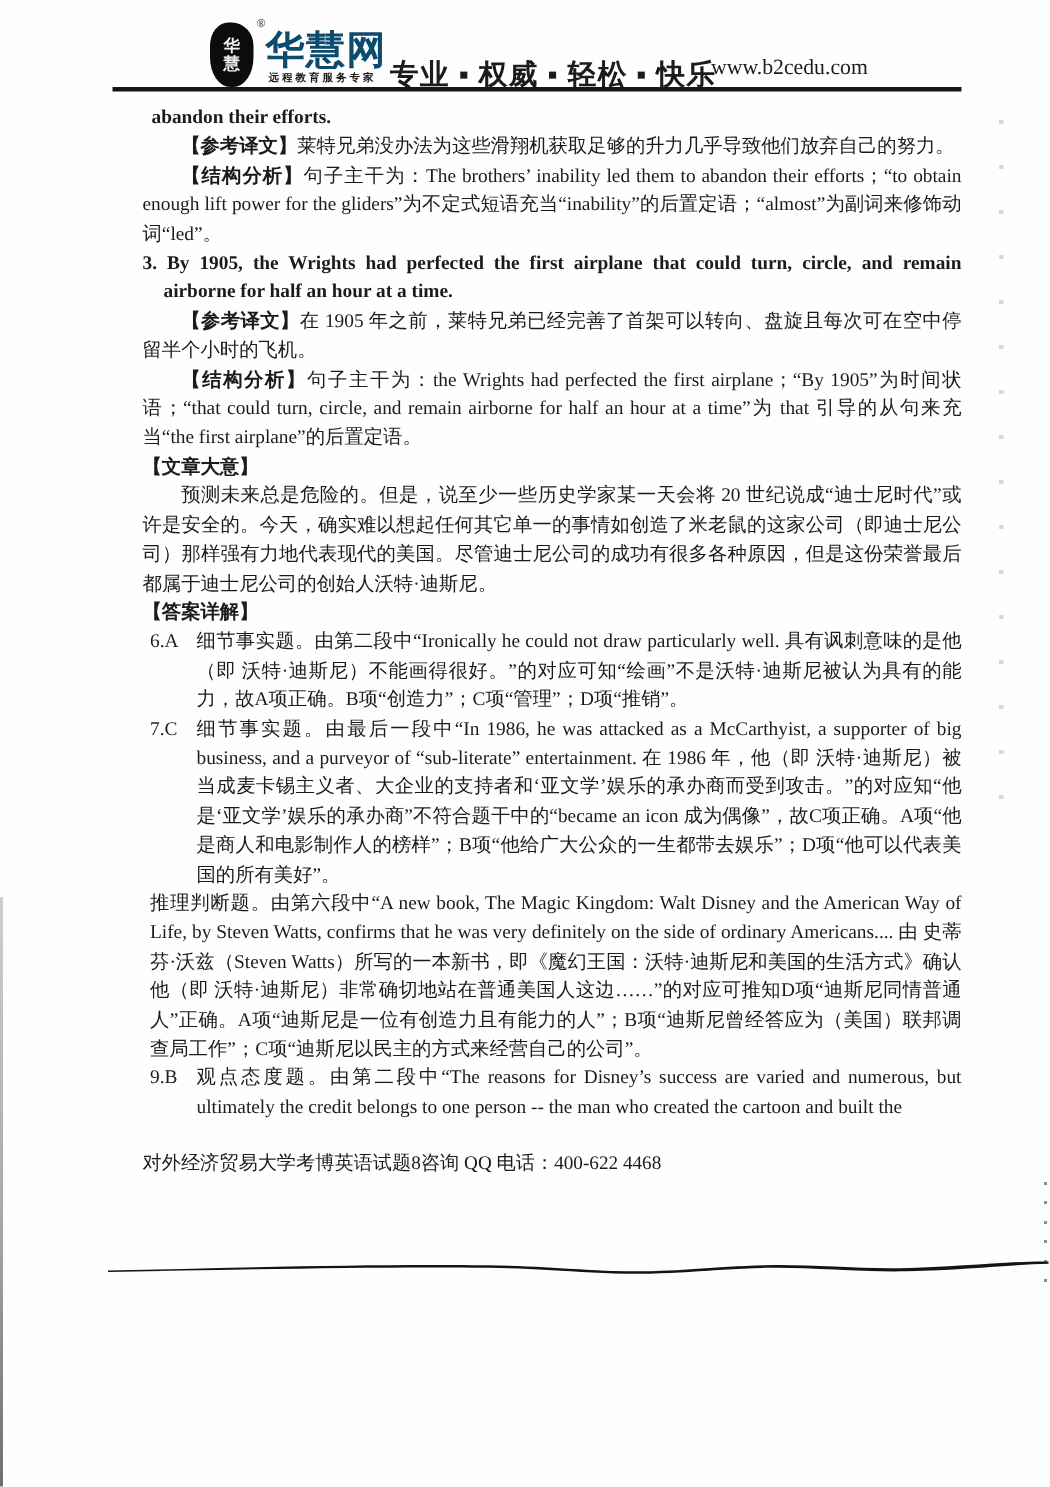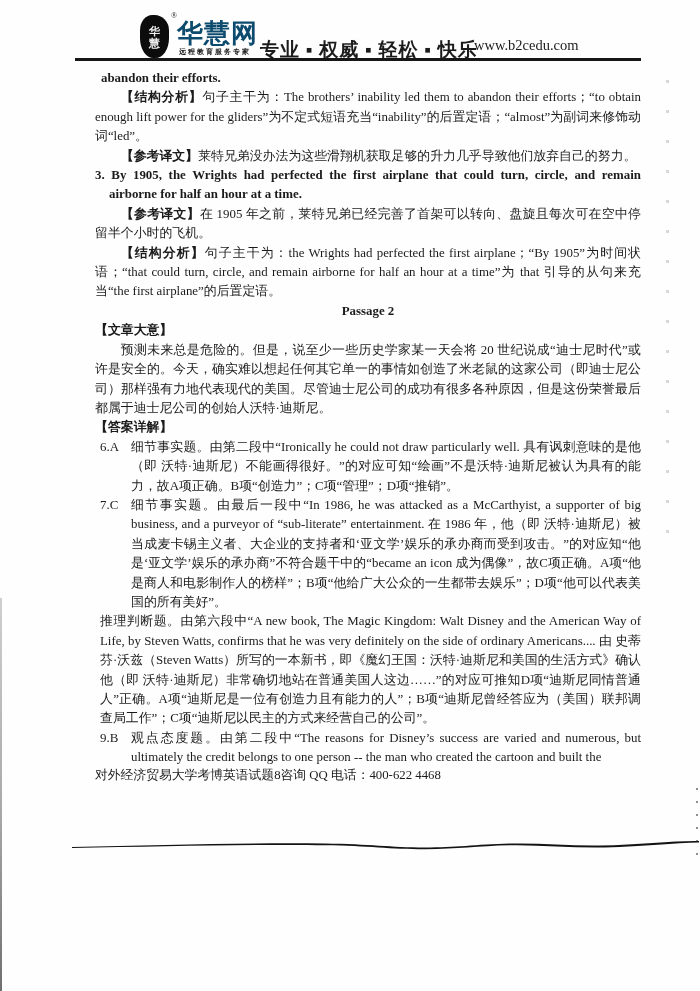--- a/index.html
+++ b/index.html
@@ -88,31 +88,30 @@
   <div class="brand">华慧网</div>
   <div class="brand-tagline">远程教育服务专家</div>
   <div class="slogan">专业 ▪ 权威 ▪ 轻松 ▪ 快乐</div>
   <div class="website">www.b2cedu.com</div>
   <div class="header-rule"></div>
 
   <div class="content">
 
     <p class="eng-bold">abandon their efforts.</p>
 
+    <p class="para"><b class="lbl">【参考译文】</b><span>莱特兄弟没办法为这些滑翔机获取足够的升力几乎导致他们放弃自己的努力。</span></p>
+
     <p class="para"><b class="lbl">【结构分析】</b><span>句子主干为：The brothers’ inability led them to abandon their efforts；“to obtain enough lift power for the gliders”为不定式短语充当“inability”的后置定语；“almost”为副词来修饰动词“led”。</span></p>
-
-    <p class="para"><b class="lbl">【参考译文】</b><span>莱特兄弟没办法为这些滑翔机获取足够的升力几乎导致他们放弃自己的努力。</span></p>
 
     <p class="item"><span>3.</span> <span>By 1905, the Wrights had perfected the first airplane that could turn, circle, and remain airborne for half an hour at a time.</span></p>
 
     <p class="para"><b class="lbl">【参考译文】</b><span>在 1905 年之前，莱特兄弟已经完善了首架可以转向、盘旋且每次可在空中停留半个小时的飞机。</span></p>
 
     <p class="para"><b class="lbl">【结构分析】</b><span>句子主干为：the Wrights had perfected the first airplane；“By 1905”为时间状语；“that could turn, circle, and remain airborne for half an hour at a time”为 that 引导的从句来充当“the first airplane”的后置定语。</span></p>
 
-    <p class="center-heading">Passage 2</p>
 
     <p class="section-heading">【文章大意】</p>
 
     <p class="paragraph">预测未来总是危险的。但是，说至少一些历史学家某一天会将 20 世纪说成“迪士尼时代”或许是安全的。今天，确实难以想起任何其它单一的事情如创造了米老鼠的这家公司（即迪士尼公司）那样强有力地代表现代的美国。尽管迪士尼公司的成功有很多各种原因，但是这份荣誉最后都属于迪士尼公司的创始人沃特·迪斯尼。</p>
 
     <p class="section-heading">【答案详解】</p>
 
     <div class="ans">
       <span class="ans-num">6.A</span>
       <span class="ans-txt">细节事实题。由第二段中“Ironically he could not draw particularly well. 具有讽刺意味的是他（即 沃特·迪斯尼）不能画得很好。”的对应可知“绘画”不是沃特·迪斯尼被认为具有的能力，故A项正确。B项“创造力”；C项“管理”；D项“推销”。</span>

